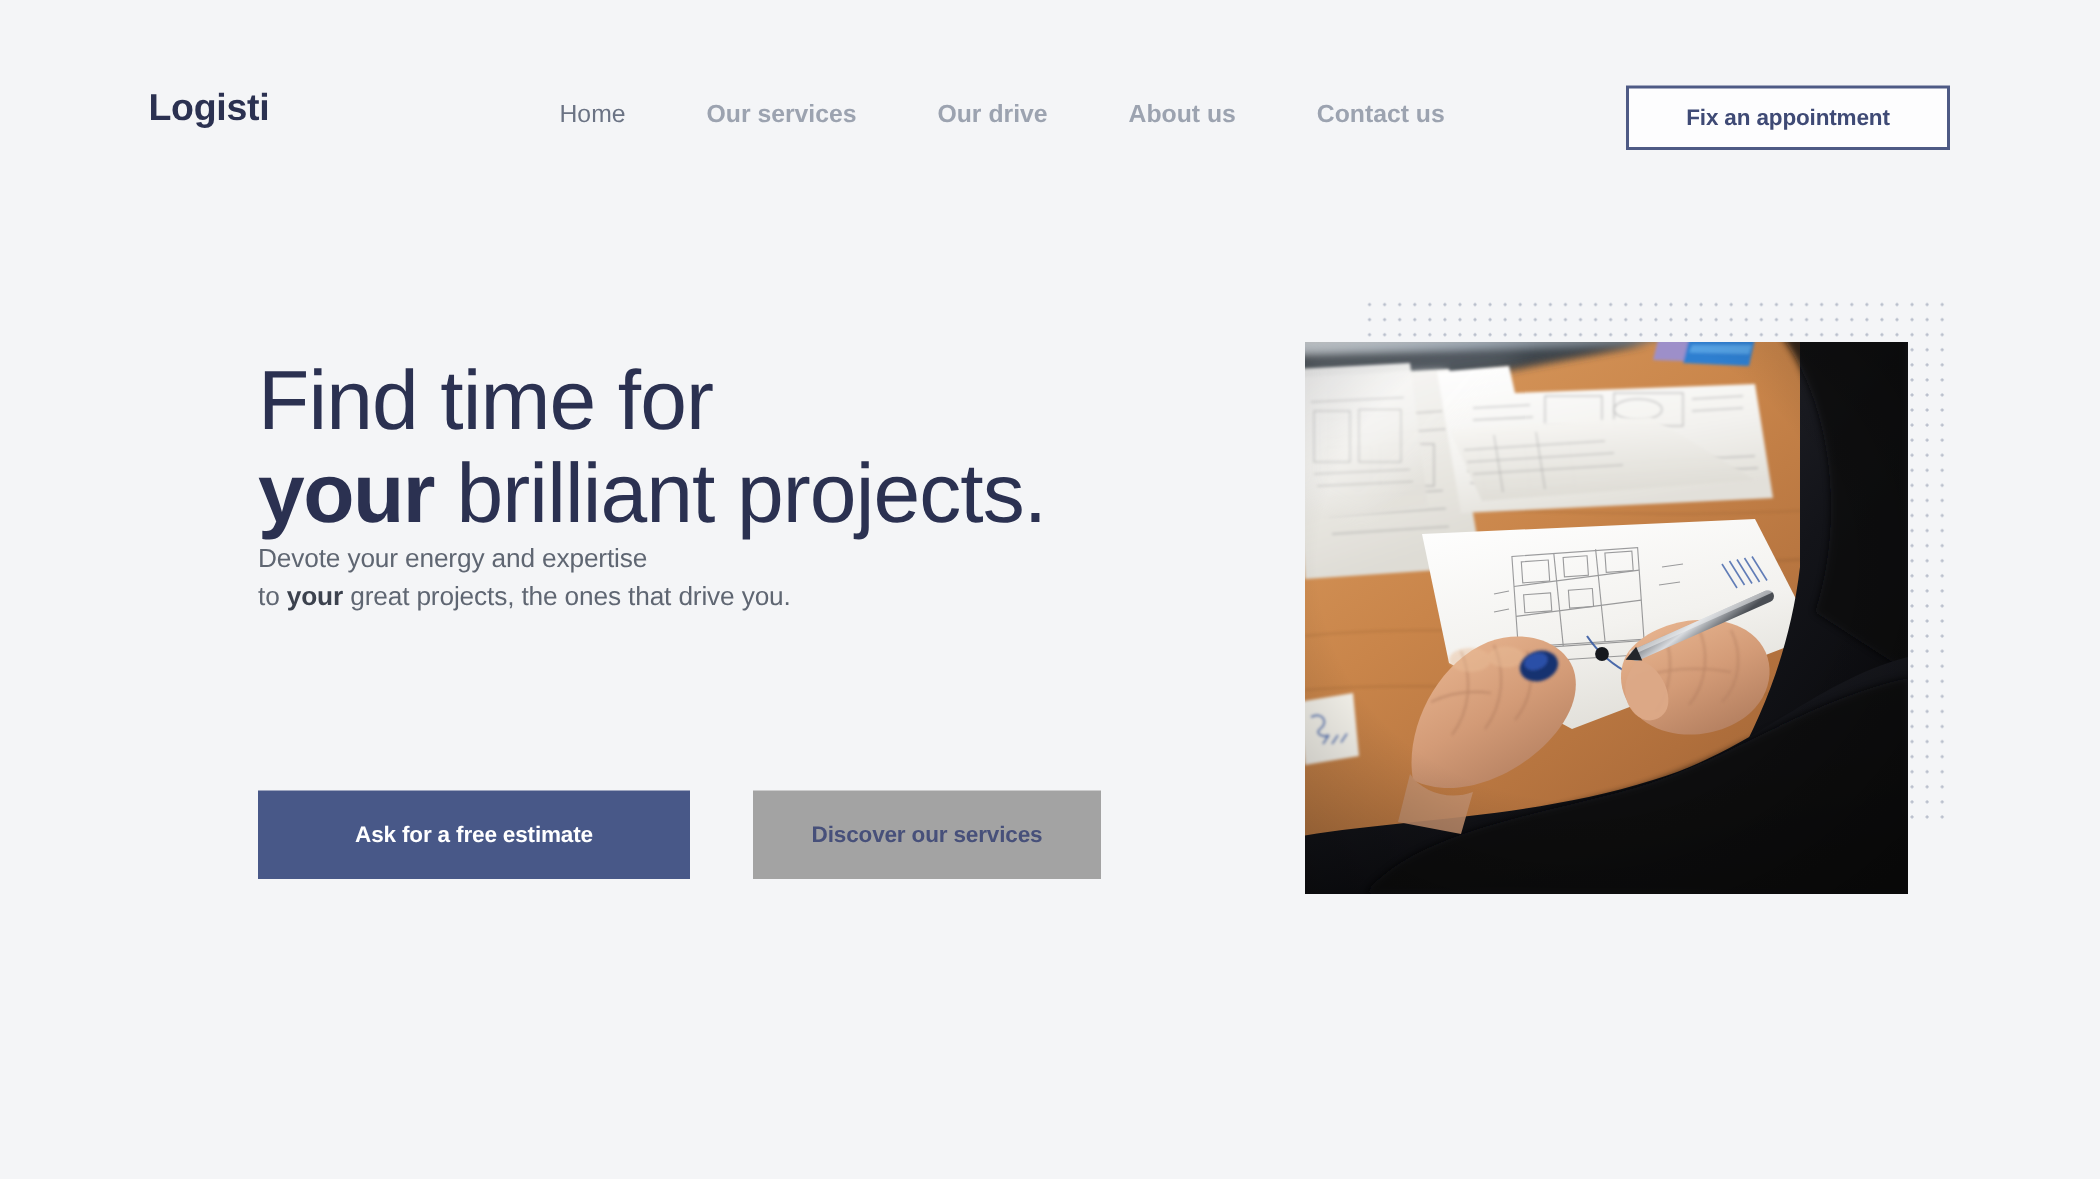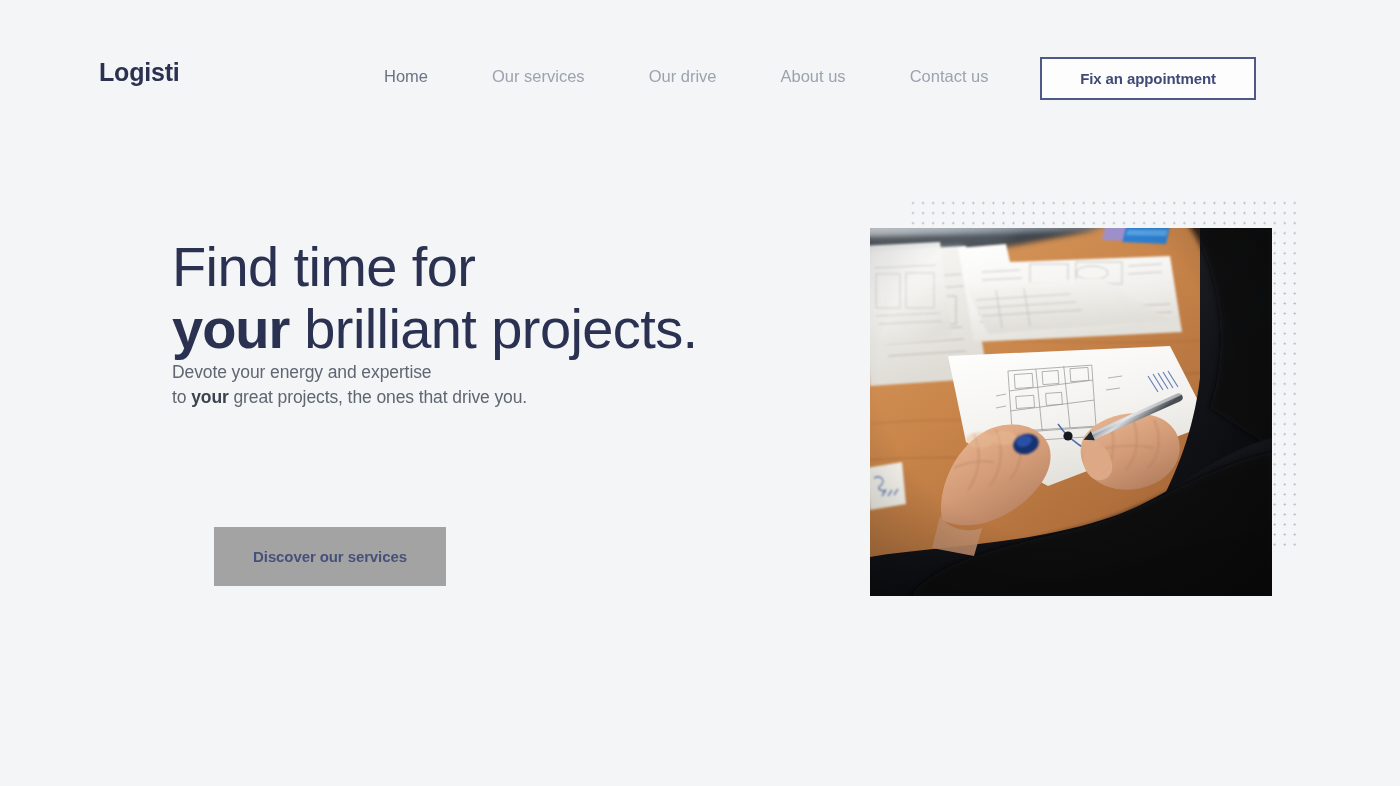--- a/index.html
+++ b/index.html
@@ -40,42 +40,42 @@
     top: 60px;
     font-size: 25px;
     font-weight: bold;
     letter-spacing: -0.2px;
     color: #2b3151;
     line-height: 1;
   }
 
   .main-nav {
     position: absolute;
-    left: 384px;
+    left: 373px;
     top: 65px;
     display: flex;
     align-items: center;
-    gap: 16px;
+    gap: 6px;
   }
 
   .nav-link {
     font-size: 16.5px;
     color: #9ca3b0;
     text-decoration: none;
     line-height: 22px;
     white-space: nowrap;
     padding: 0 0;
     cursor: pointer;
   }
-  .nav-link + .nav-link { margin-left: 48px; }
+  .nav-link + .nav-link { margin-left: 48px; font-weight: bold; }
   .nav-link.is-active { color: #6b7384; }
 
   .appointment-btn {
     position: absolute;
-    left: 1040px;
+    left: 1084px;
     top: 57px;
     width: 216px;
     height: 43px;
     background: #fdfdfe;
     border: 2px solid #4e5a85;
     color: #3f4a75;
     font-size: 15px;
     font-weight: bold;
     letter-spacing: -0.1px;
     cursor: pointer;
@@ -198,20 +198,21 @@
       <span class="hl-line">Find time for</span>
       <span class="hl-line"><span class="em">your</span><span> brilliant projects.</span></span>
     </h1>
 
     <p class="hero-sub">
       <span class="sub-line">Devote your energy and expertise</span>
       <span class="sub-line"><span>to </span><span class="em">your</span><span> great projects, the ones that drive you.</span></span>
     </p>
 
     <div class="cta-row">
+      <button class="btn btn-primary">Ask for a free estimate</button>
       <button class="btn btn-secondary">Discover our services</button>
     </div>
   </section>
 
   <div class="dot-pattern"></div>
 
   <figure class="hero-photo">
     <svg width="402" height="368" viewBox="0 0 402 368" xmlns="http://www.w3.org/2000/svg">
       <defs>
         <linearGradient id="deskGrad" x1="0" y1="0" x2="1" y2="1">

